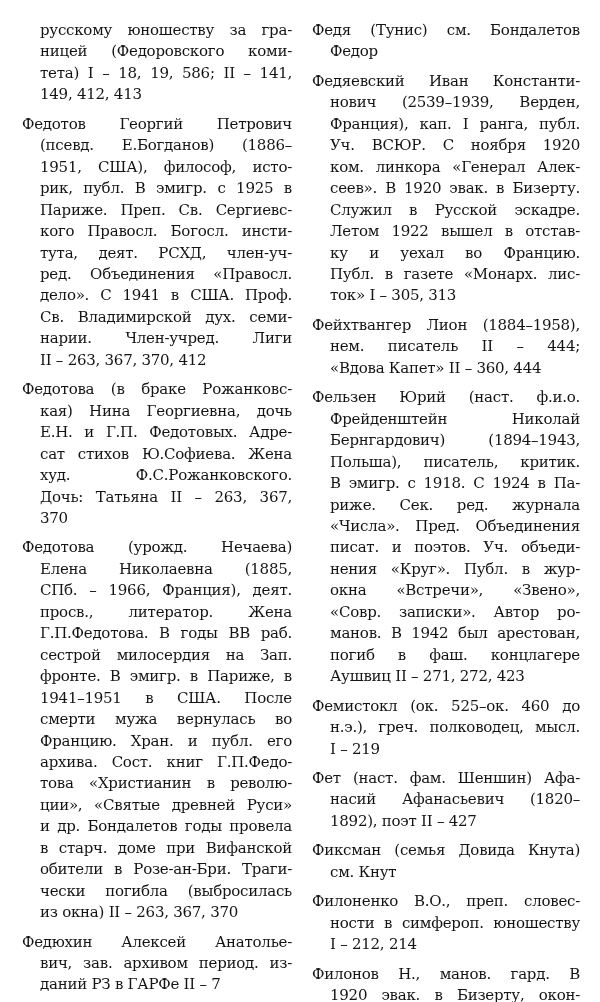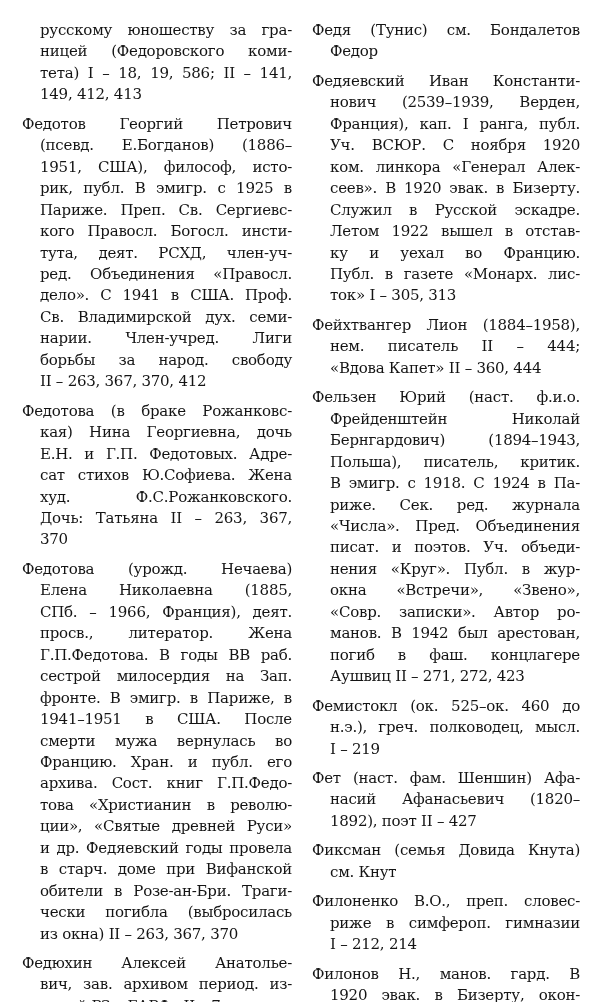--- a/index.html
+++ b/index.html
@@ -32,21 +32,20 @@
       <span class="line indent">(псевд. Е.Богданов) (1886–</span>
       <span class="line indent">1951, США), философ, исто-</span>
       <span class="line indent">рик, публ. В эмигр. с 1925 в</span>
       <span class="line indent">Париже. Преп. Св. Сергиевс-</span>
       <span class="line indent">кого Правосл. Богосл. инсти-</span>
       <span class="line indent">тута, деят. РСХД, член-уч-</span>
       <span class="line indent">ред. Объединения «Правосл.</span>
       <span class="line indent">дело». С 1941 в США. Проф.</span>
       <span class="line indent">Св. Владимирской дух. семи-</span>
       <span class="line indent">нарии. Член-учред. Лиги</span>
-      <span class="line indent">борьбы за народ. свободу</span>
       <span class="line indent last">II – 263, 367, 370, 412</span>
     </div>
     <div class="entry">
       <span class="line first">Федотова (в браке Рожанковс-</span>
       <span class="line indent">кая) Нина Георгиевна, дочь</span>
       <span class="line indent">Е.Н. и Г.П. Федотовых. Адре-</span>
       <span class="line indent">сат стихов Ю.Софиева. Жена</span>
       <span class="line indent">худ. Ф.С.Рожанковского.</span>
       <span class="line indent">Дочь: Татьяна II – 263, 367,</span>
       <span class="line indent last">370</span>
@@ -58,21 +57,21 @@
       <span class="line indent">просв., литератор. Жена</span>
       <span class="line indent">Г.П.Федотова. В годы ВВ раб.</span>
       <span class="line indent">сестрой милосердия на Зап.</span>
       <span class="line indent">фронте. В эмигр. в Париже, в</span>
       <span class="line indent">1941–1951 в США. После</span>
       <span class="line indent">смерти мужа вернулась во</span>
       <span class="line indent">Францию. Хран. и публ. его</span>
       <span class="line indent">архива. Сост. книг Г.П.Федо-</span>
       <span class="line indent">това «Христианин в револю-</span>
       <span class="line indent">ции», «Святые древней Руси»</span>
-      <span class="line indent">и др. Федяевский годы провела</span>
+      <span class="line indent">и др. Бондалетов годы провела</span>
       <span class="line indent">в старч. доме при Вифанской</span>
       <span class="line indent">обители в Розе-ан-Бри. Траги-</span>
       <span class="line indent">чески погибла (выбросилась</span>
       <span class="line indent last">из окна) II – 263, 367, 370</span>
     </div>
     <div class="entry">
       <span class="line first">Федюхин Алексей Анатолье-</span>
       <span class="line indent">вич, зав. архивом период. из-</span>
       <span class="line indent last">даний РЗ в ГАРФе II – 7</span>
     </div>
@@ -125,21 +124,21 @@
       <span class="line first">Фет (наст. фам. Шеншин) Афа-</span>
       <span class="line indent">насий Афанасьевич (1820–</span>
       <span class="line indent last">1892), поэт II – 427</span>
     </div>
     <div class="entry">
       <span class="line first">Фиксман (семья Довида Кнута)</span>
       <span class="line indent last">см. Кнут</span>
     </div>
     <div class="entry">
       <span class="line first">Филоненко В.О., преп. словес-</span>
-      <span class="line indent">риже в симфероп. гимназии</span>
+      <span class="line indent">ности в симфероп. юношеству</span>
       <span class="line indent last">I – 212, 214</span>
     </div>
     <div class="entry">
       <span class="line first">Филонов Н., манов. гард. В</span>
       <span class="line indent">1920 эвак. в Бизерту, окон-</span>
     </div>
   </div>
 
 <div class="page-number">556</div>
 

